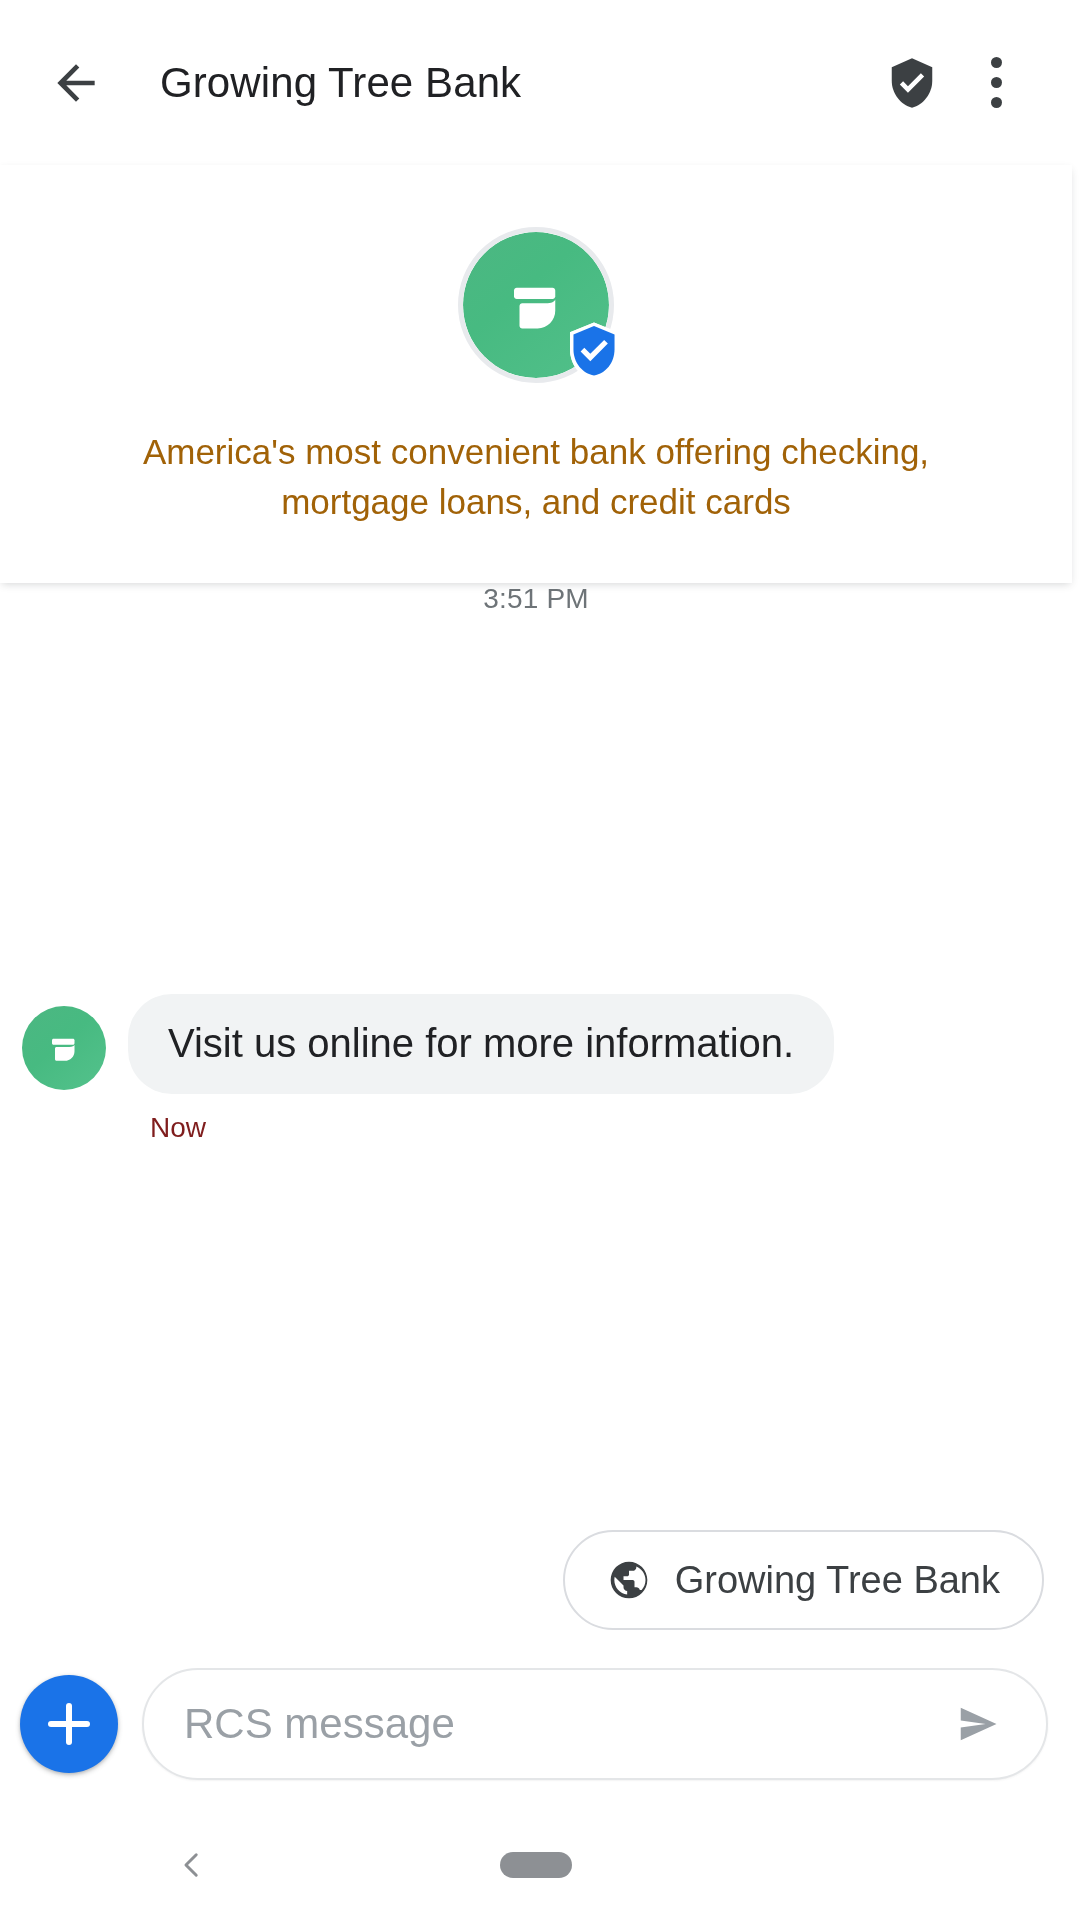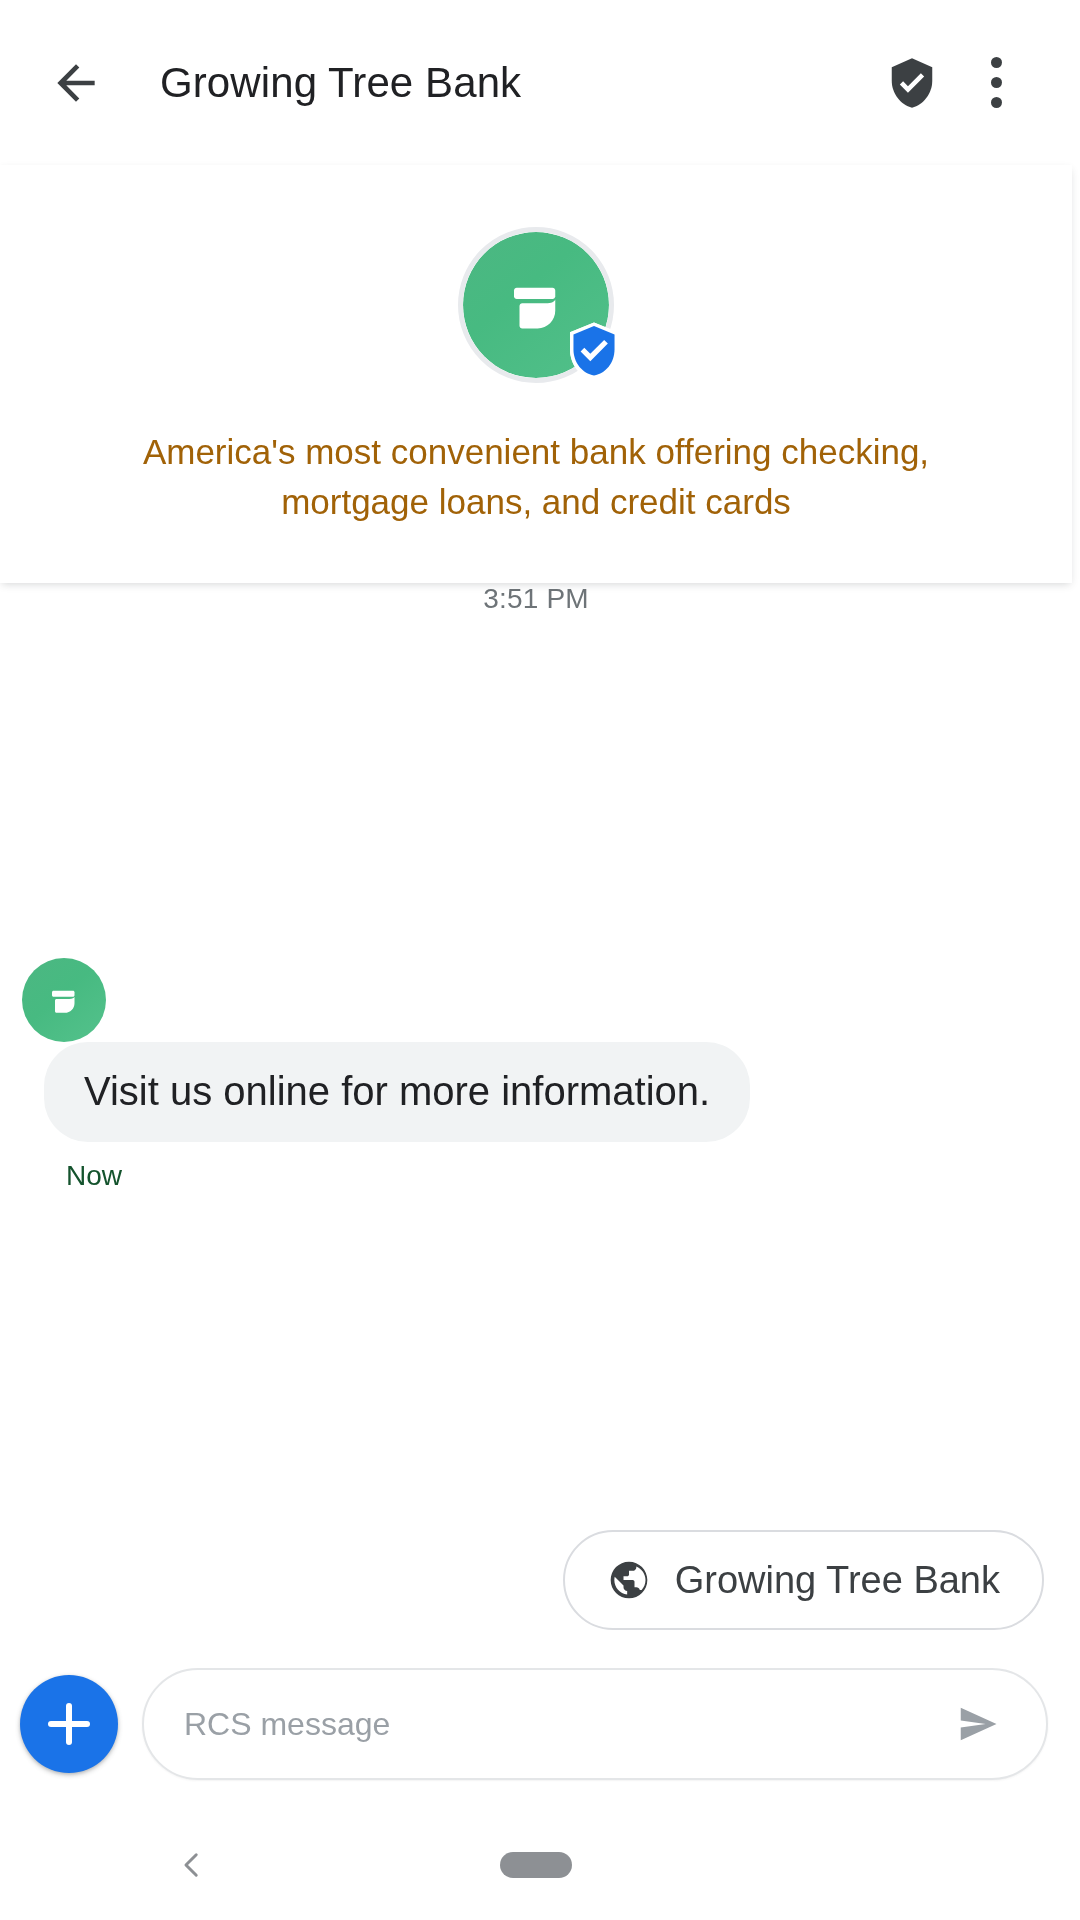--- a/index.html
+++ b/index.html
@@ -154,21 +154,20 @@
     font-size: 28px;
     color: #6e7478;
     padding: 0 0 38px;
     letter-spacing: 0.2px;
   }
 
   .msg-row {
     display: flex;
     align-items: flex-start;
     padding: 0 30px 0 22px;
-    flex-direction: column;
   }
 
   .msg-avatar {
     flex: 0 0 auto;
     width: 84px;
     height: 84px;
     border-radius: 50%;
     background: linear-gradient(140deg, #4cb782 0%, #47ba81 45%, #54c28c 100%);
     display: flex;
     align-items: center;
@@ -188,21 +187,21 @@
     border-radius: 44px;
     padding: 26px 40px 28px;
     font-size: 40px;
     line-height: 46px;
     color: #202124;
     max-width: 740px;
   }
 
   .msg-status {
     font-size: 28px;
-    color: #14532d;
+    color: #7f1d1d;
     padding: 18px 0 0 22px;
   }
 
   
   .chips {
     display: flex;
     justify-content: flex-end;
     padding: 46px 28px 0 0;
   }
 
@@ -264,21 +263,21 @@
     padding: 0 30px 0 40px;
     box-shadow: 0 1px 2px rgba(60,64,67,0.06);
   }
 
   .rcs-input {
     flex: 1 1 auto;
     border: none;
     outline: none;
     background: transparent;
     font-family: "Liberation Sans", sans-serif;
-    font-size: 32px;
+    font-size: 42px;
     color: #a16207;
     min-width: 0;
   }
   .rcs-input::placeholder { color: #9aa0a6; }
 
   .send-btn {
     flex: 0 0 auto;
     width: 78px;
     height: 78px;
     display: flex;

